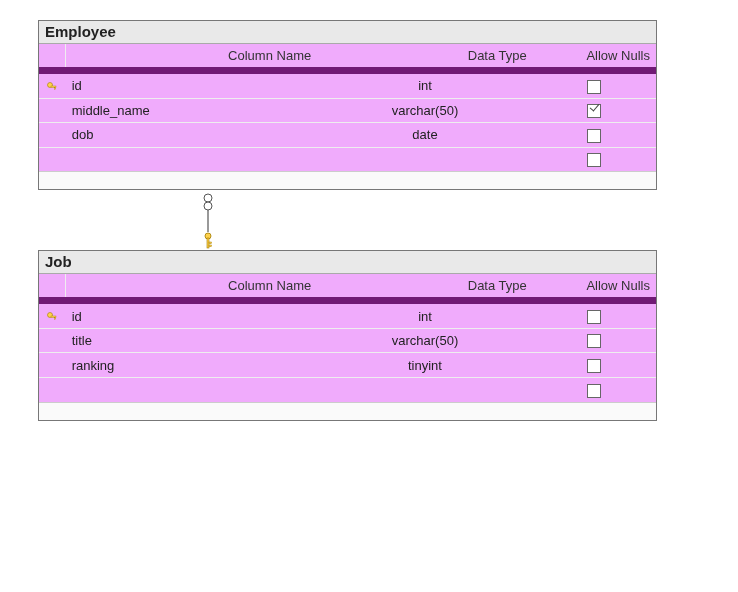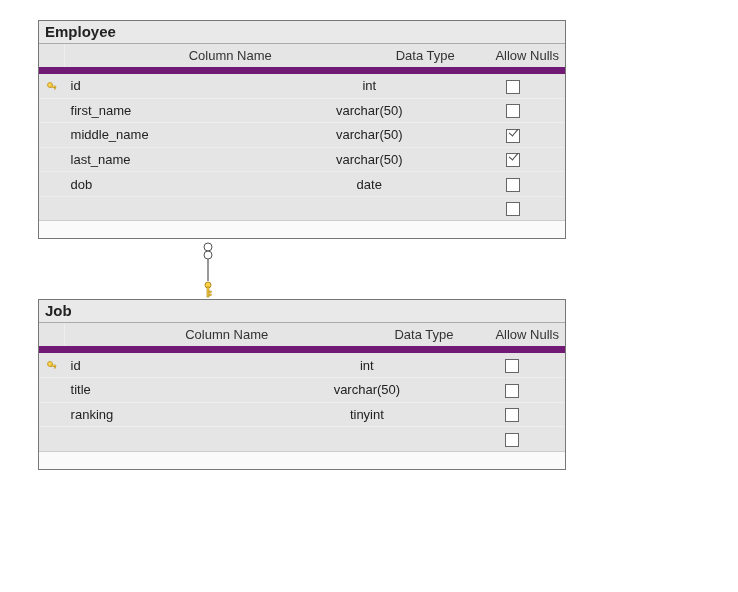--- a/index.html
+++ b/index.html
@@ -9,22 +9,22 @@
     font-family: "Segoe UI", Tahoma, Arial, sans-serif;
     font-size: 13px;
     background: #fff;
     color: #222;
     width: 738px;
     height: 592px;
     position: relative;
   }
   .table-panel {
     border: 1px solid #777;
-    background: #e5e5e5;
-    width: 528px;
+    background: #f0abfc;
+    width: 619px;
     margin-left: 8px;
   }
   .panel-title {
     background: #e9e9e9;
     border-bottom: 1px solid #aaa;
     font-weight: bold;
     font-size: 15px;
     padding: 2px 6px 3px 6px;
   }
   .grid {
@@ -111,33 +111,21 @@
                 <circle cx="4" cy="4" r="2.5" fill="#ffd24d" stroke="#a07a00" stroke-width="0.6"></circle>
                 <rect x="5" y="5" width="5" height="1.5" fill="#ffd24d" stroke="#a07a00" stroke-width="0.4"></rect>
                 <rect x="8.5" y="6.2" width="1.2" height="2" fill="#ffd24d" stroke="#a07a00" stroke-width="0.4"></rect>
               </svg></span></td>
         <td class="col-name">id</td>
         <td class="col-type">int</td>
         <td class="col-null"><span class="checkbox-box"></span></td>
       </tr>
       <tr>
         <td class="col-key"></td>
-        <td class="col-name">first_name</td>
-        <td class="col-type">varchar(50)</td>
-        <td class="col-null"><span class="checkbox-box"></span></td>
-      </tr>
-      <tr>
-        <td class="col-key"></td>
         <td class="col-name">middle_name</td>
-        <td class="col-type">varchar(50)</td>
-        <td class="col-null"><span class="checkbox-box checked"></span></td>
-      </tr>
-      <tr>
-        <td class="col-key"></td>
-        <td class="col-name">last_name</td>
         <td class="col-type">varchar(50)</td>
         <td class="col-null"><span class="checkbox-box checked"></span></td>
       </tr>
       <tr>
         <td class="col-key"></td>
         <td class="col-name">dob</td>
         <td class="col-type">date</td>
         <td class="col-null"><span class="checkbox-box"></span></td>
       </tr>
       <tr>

